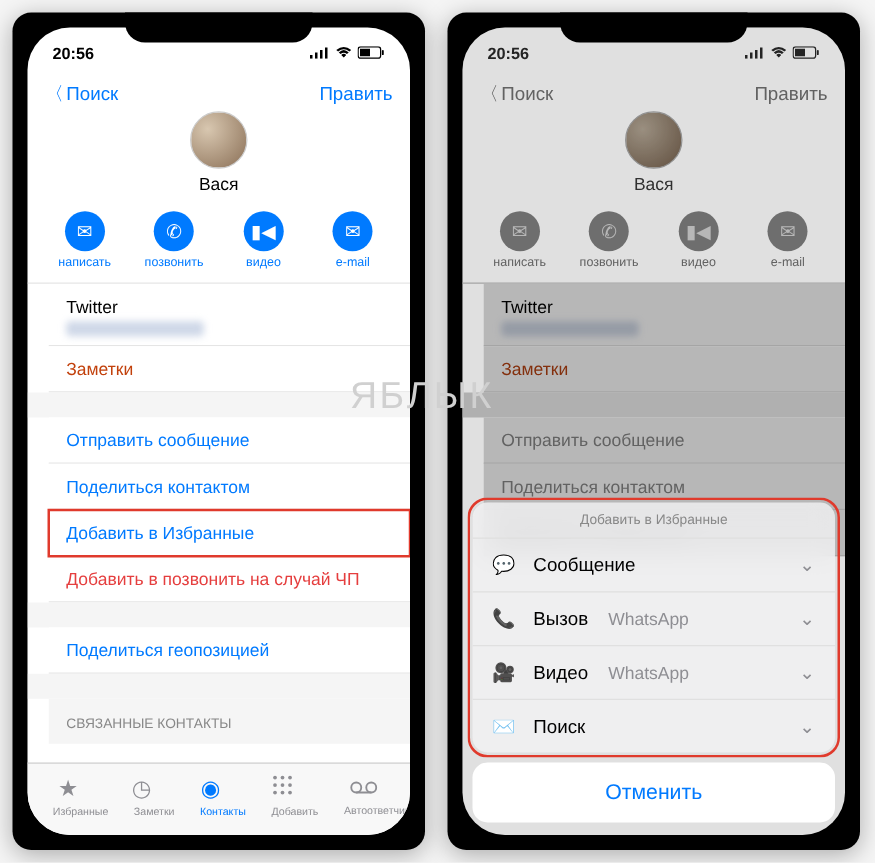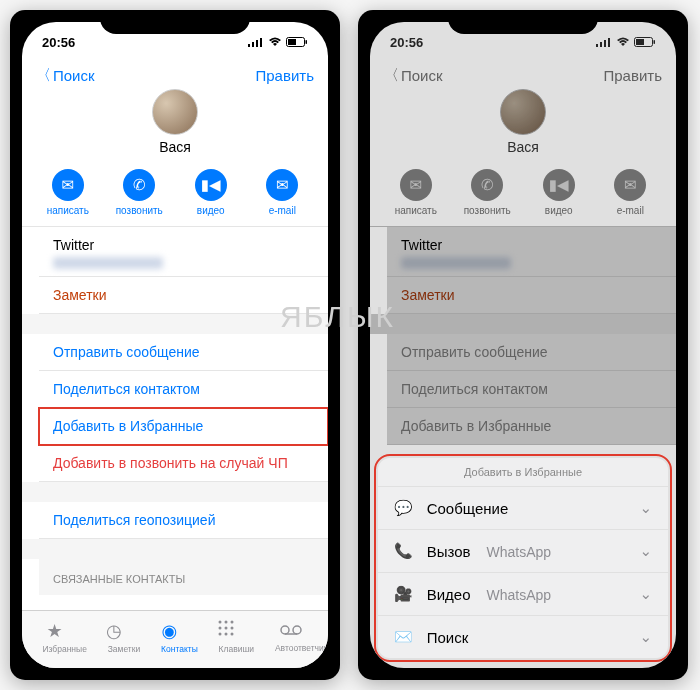--- a/index.html
+++ b/index.html
@@ -311,21 +311,21 @@
                 <circle cx="3" cy="3" r="1.5" fill="#8e8e93"></circle>
                 <circle cx="9" cy="3" r="1.5" fill="#8e8e93"></circle>
                 <circle cx="15" cy="3" r="1.5" fill="#8e8e93"></circle>
                 <circle cx="3" cy="9" r="1.5" fill="#8e8e93"></circle>
                 <circle cx="9" cy="9" r="1.5" fill="#8e8e93"></circle>
                 <circle cx="15" cy="9" r="1.5" fill="#8e8e93"></circle>
                 <circle cx="3" cy="15" r="1.5" fill="#8e8e93"></circle>
                 <circle cx="9" cy="15" r="1.5" fill="#8e8e93"></circle>
                 <circle cx="15" cy="15" r="1.5" fill="#8e8e93"></circle>
               </svg></span>
-          <span class="tlbl">Клавиши</span>
+          <span class="tlbl">Добавить</span>
         </div>
         <div class="tab">
           <span class="ico"><svg width="22" height="12">
                 <circle cx="5" cy="6" r="4" fill="none" stroke="#8e8e93" stroke-width="1.5"></circle>
                 <circle cx="17" cy="6" r="4" fill="none" stroke="#8e8e93" stroke-width="1.5"></circle>
                 <line x1="5" y1="10" x2="17" y2="10" stroke="#8e8e93" stroke-width="1.5"></line>
               </svg></span>
           <span class="tlbl">Автоответчик</span>
         </div>
       </div>
@@ -441,16 +441,17 @@
           <span class="chev">⌄</span>
         </div>
         <div class="sheet-row">
           <span class="left">
               <span>✉️</span>
               <span>Поиск</span>
             </span>
           <span class="chev">⌄</span>
         </div>
       </div>
+      <div class="cancel-btn">Отменить</div>
     </div>
   </div>
   <div class="home-ind"></div>
 </div>
 
 </body></html>

